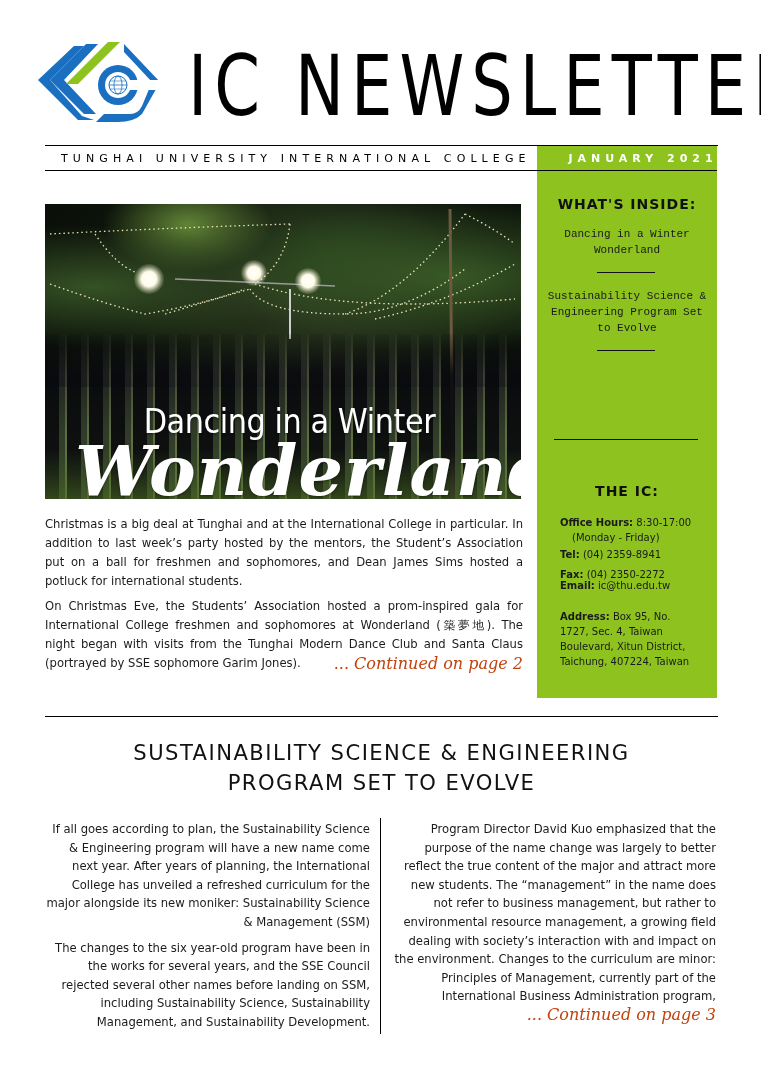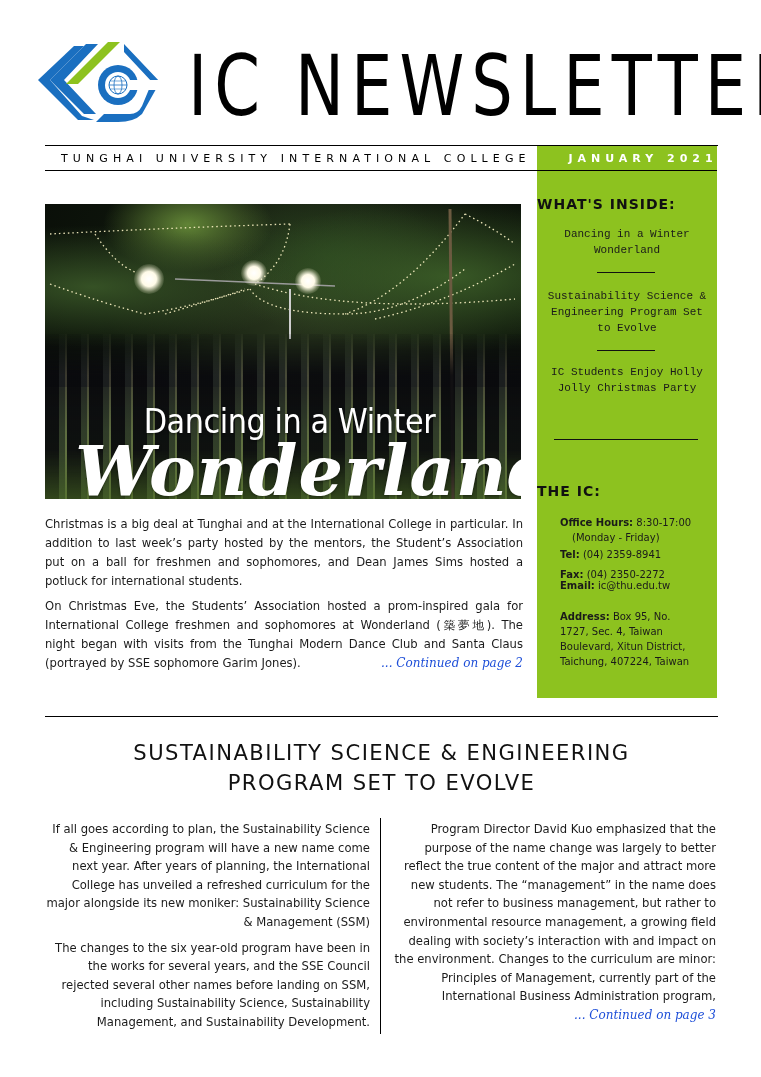--- a/index.html
+++ b/index.html
@@ -27,21 +27,21 @@
     position: absolute; left: 537px; top: 146px; width: 180px; height: 552px;
     background: #8dc21f;
   }
   .sidebar-date {
     position: absolute; left: 0; top: 3px; width: 180px; height: 20px; text-align: center;
     font-family: "DejaVu Sans", sans-serif; font-weight: bold; font-size: 11px; letter-spacing: 5px;
     color: #ffffff; line-height: 20px; margin-left: 16px;
   }
   .sidebar-date-rule { position: absolute; left: 0; top: 24px; width: 180px; height: 1px; background: #000; }
   .sidebar-heading {
-    position: absolute; left: 0; width: 180px; 
+    position: absolute; left: 0; width: 180px; text-align: center;
     font-family: "DejaVu Sans", sans-serif; font-weight: bold; font-size: 14px; letter-spacing: 1px; color: #111;
   }
   .toc-item {
     position: absolute; left: 6px; width: 168px; text-align: center;
     font-family: Liberation Mono, monospace; font-size: 11px; line-height: 16px; color: #1a1a1a;
   }
   .toc-sep { position: absolute; left: 60px; width: 58px; height: 1px; background: #111; }
   .sidebar-long-rule { position: absolute; left: 17px; top: 293px; width: 144px; height: 1px; background: #111; }
   .contact { position: absolute; left: 23px; width: 150px; font-size: 10px; line-height: 15px; color: #1a1a1a; }
   .contact b { font-weight: bold; }
@@ -88,21 +88,21 @@
   }
 
   
   .body-text {
     position: absolute; font-family: "DejaVu Sans", sans-serif; font-size: 11.6px; color: #1b1b1b; text-align: right;
   }
   .body-text p { margin: 0; }
   .lead { left: 45px; top: 515px; width: 478px; line-height: 19px; text-align: justify; }
   .lead p + p { margin-top: 6px; }
   .continued {
-    font-family: "DejaVu Serif", serif; font-style: italic; font-size: 12px; color: #1d4ed8; float: right;
+    font-family: "DejaVu Serif", serif; font-style: italic; font-size: 16px; color: #c2410c; float: right;
   }
 
   .section-rule { position: absolute; left: 45px; top: 716px; width: 673px; height: 1px; background: #000; }
 
   .headline {
     position: absolute; left: 45px; top: 738px; width: 673px; text-align: center;
     font-family: "DejaVu Sans", sans-serif; font-size: 22px; line-height: 30px; letter-spacing: 1.5px; color: #111;
     transform: scaleX(0.96);
   }
 
@@ -144,21 +144,20 @@
 <aside class="sidebar">
   <div class="sidebar-date">JANUARY 2021</div>
   <div class="sidebar-date-rule"></div>
 
   <div class="sidebar-heading" style="top:50px;">WHAT'S INSIDE:</div>
 
   <div class="toc-item" style="top:80px;">Dancing in a Winter Wonderland</div>
   <div class="toc-sep" style="top:126px;"></div>
   <div class="toc-item" style="top:142px;">Sustainability Science &amp; Engineering Program Set to Evolve</div>
   <div class="toc-sep" style="top:204px;"></div>
-  <div class="toc-item" style="top:218px;">IC Students Enjoy Holly Jolly Christmas Party</div>
 
   <div class="sidebar-long-rule"></div>
 
   <div class="sidebar-heading" style="top:337px;">THE IC:</div>
 
   <div class="contact" style="top:369px;">
     <b>Office Hours:</b>
     <span>8:30-17:00</span>
     <span class="indent">(Monday - Friday)</span>
   </div>

